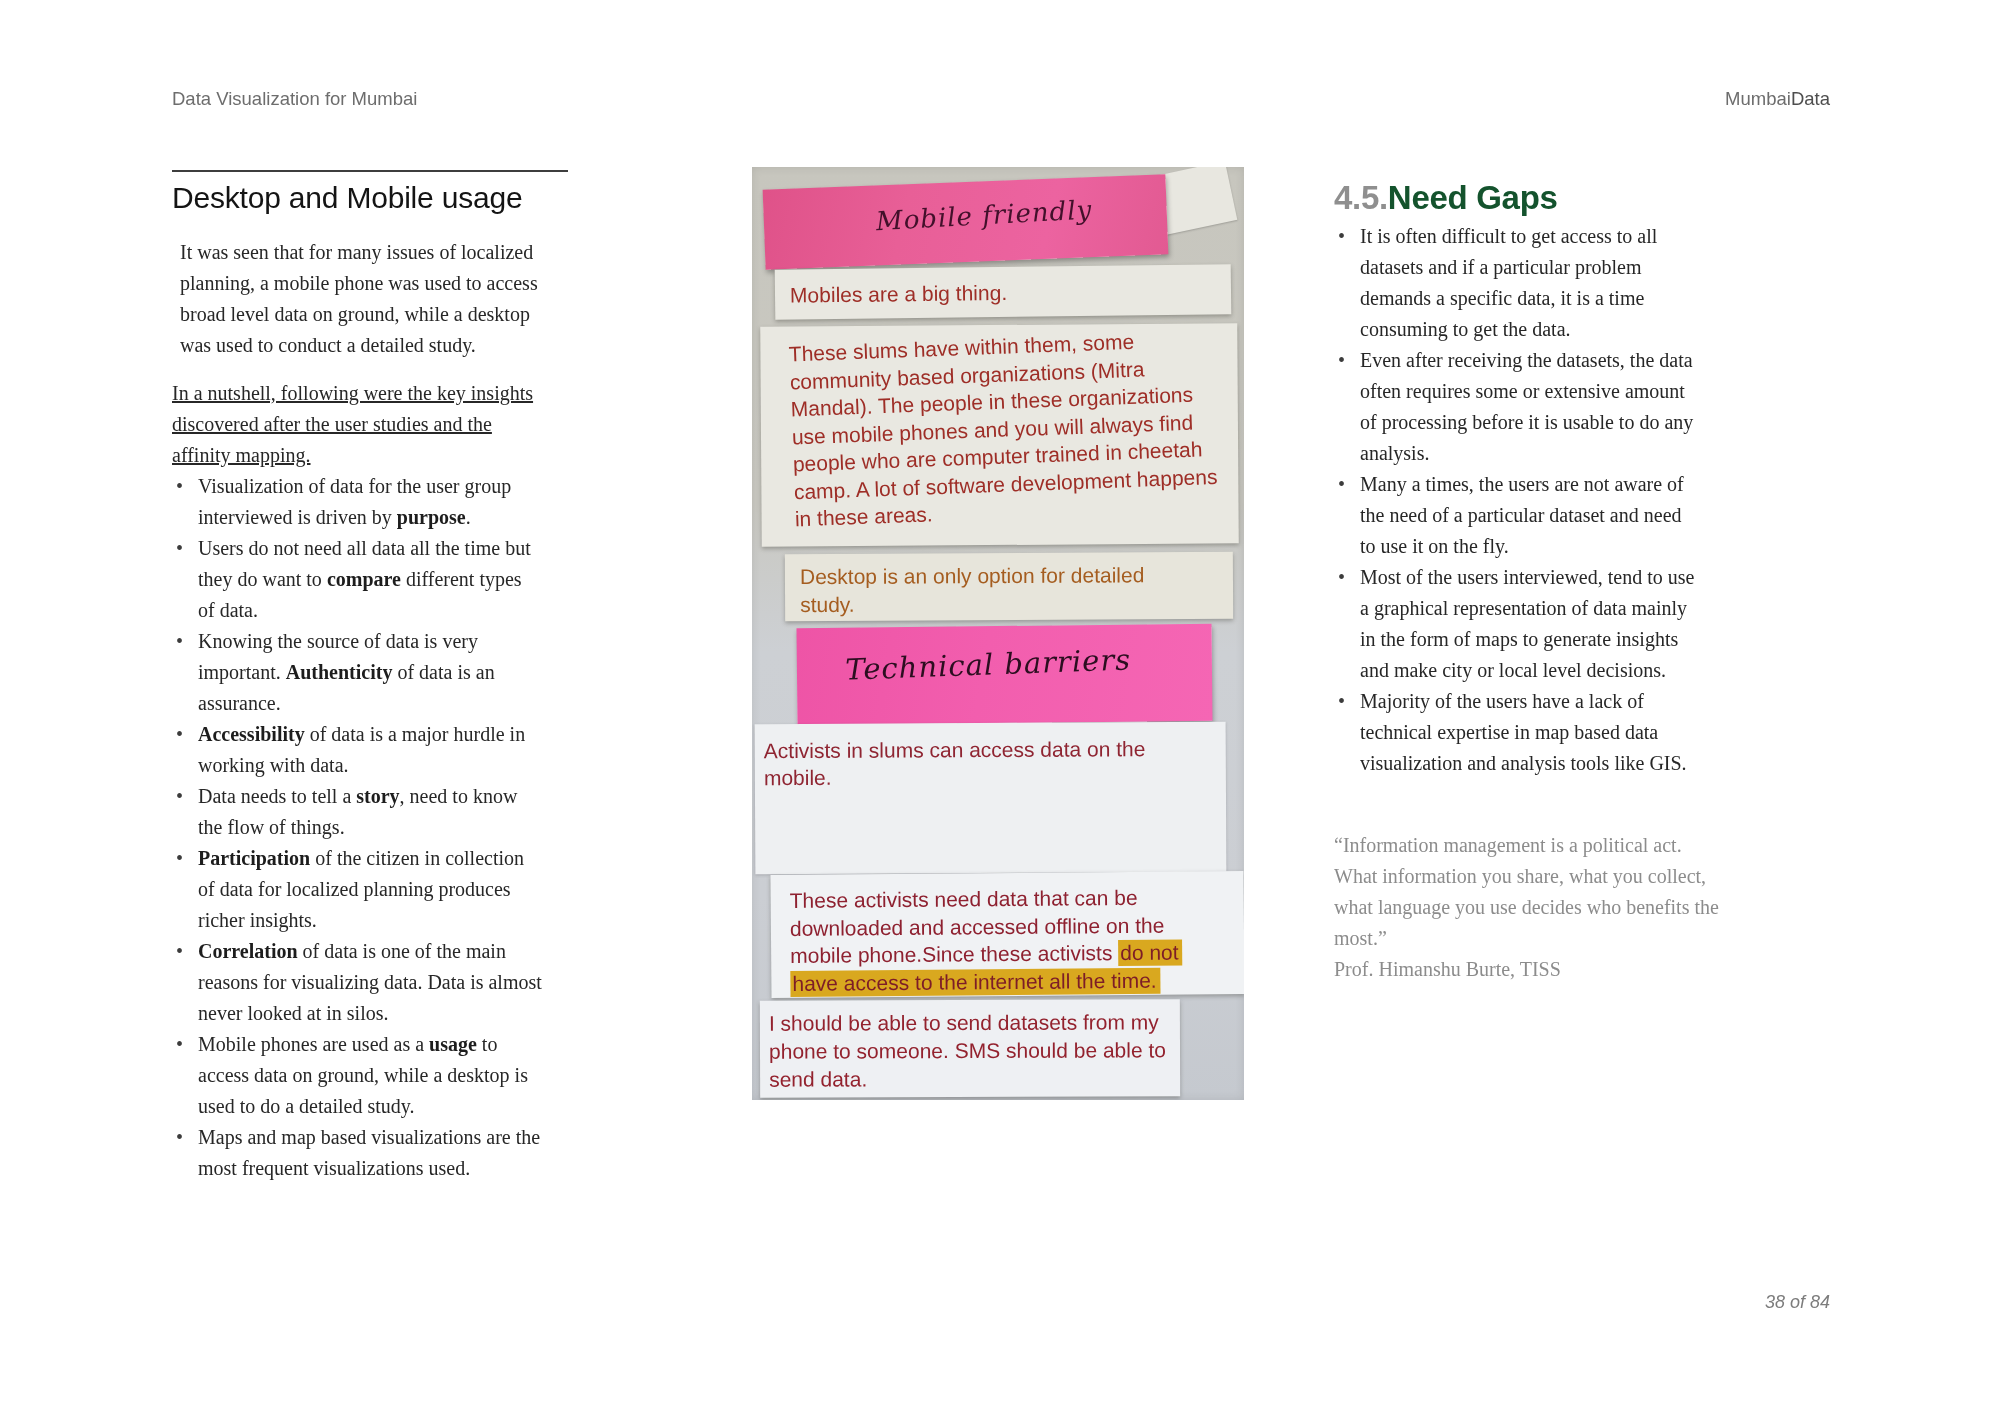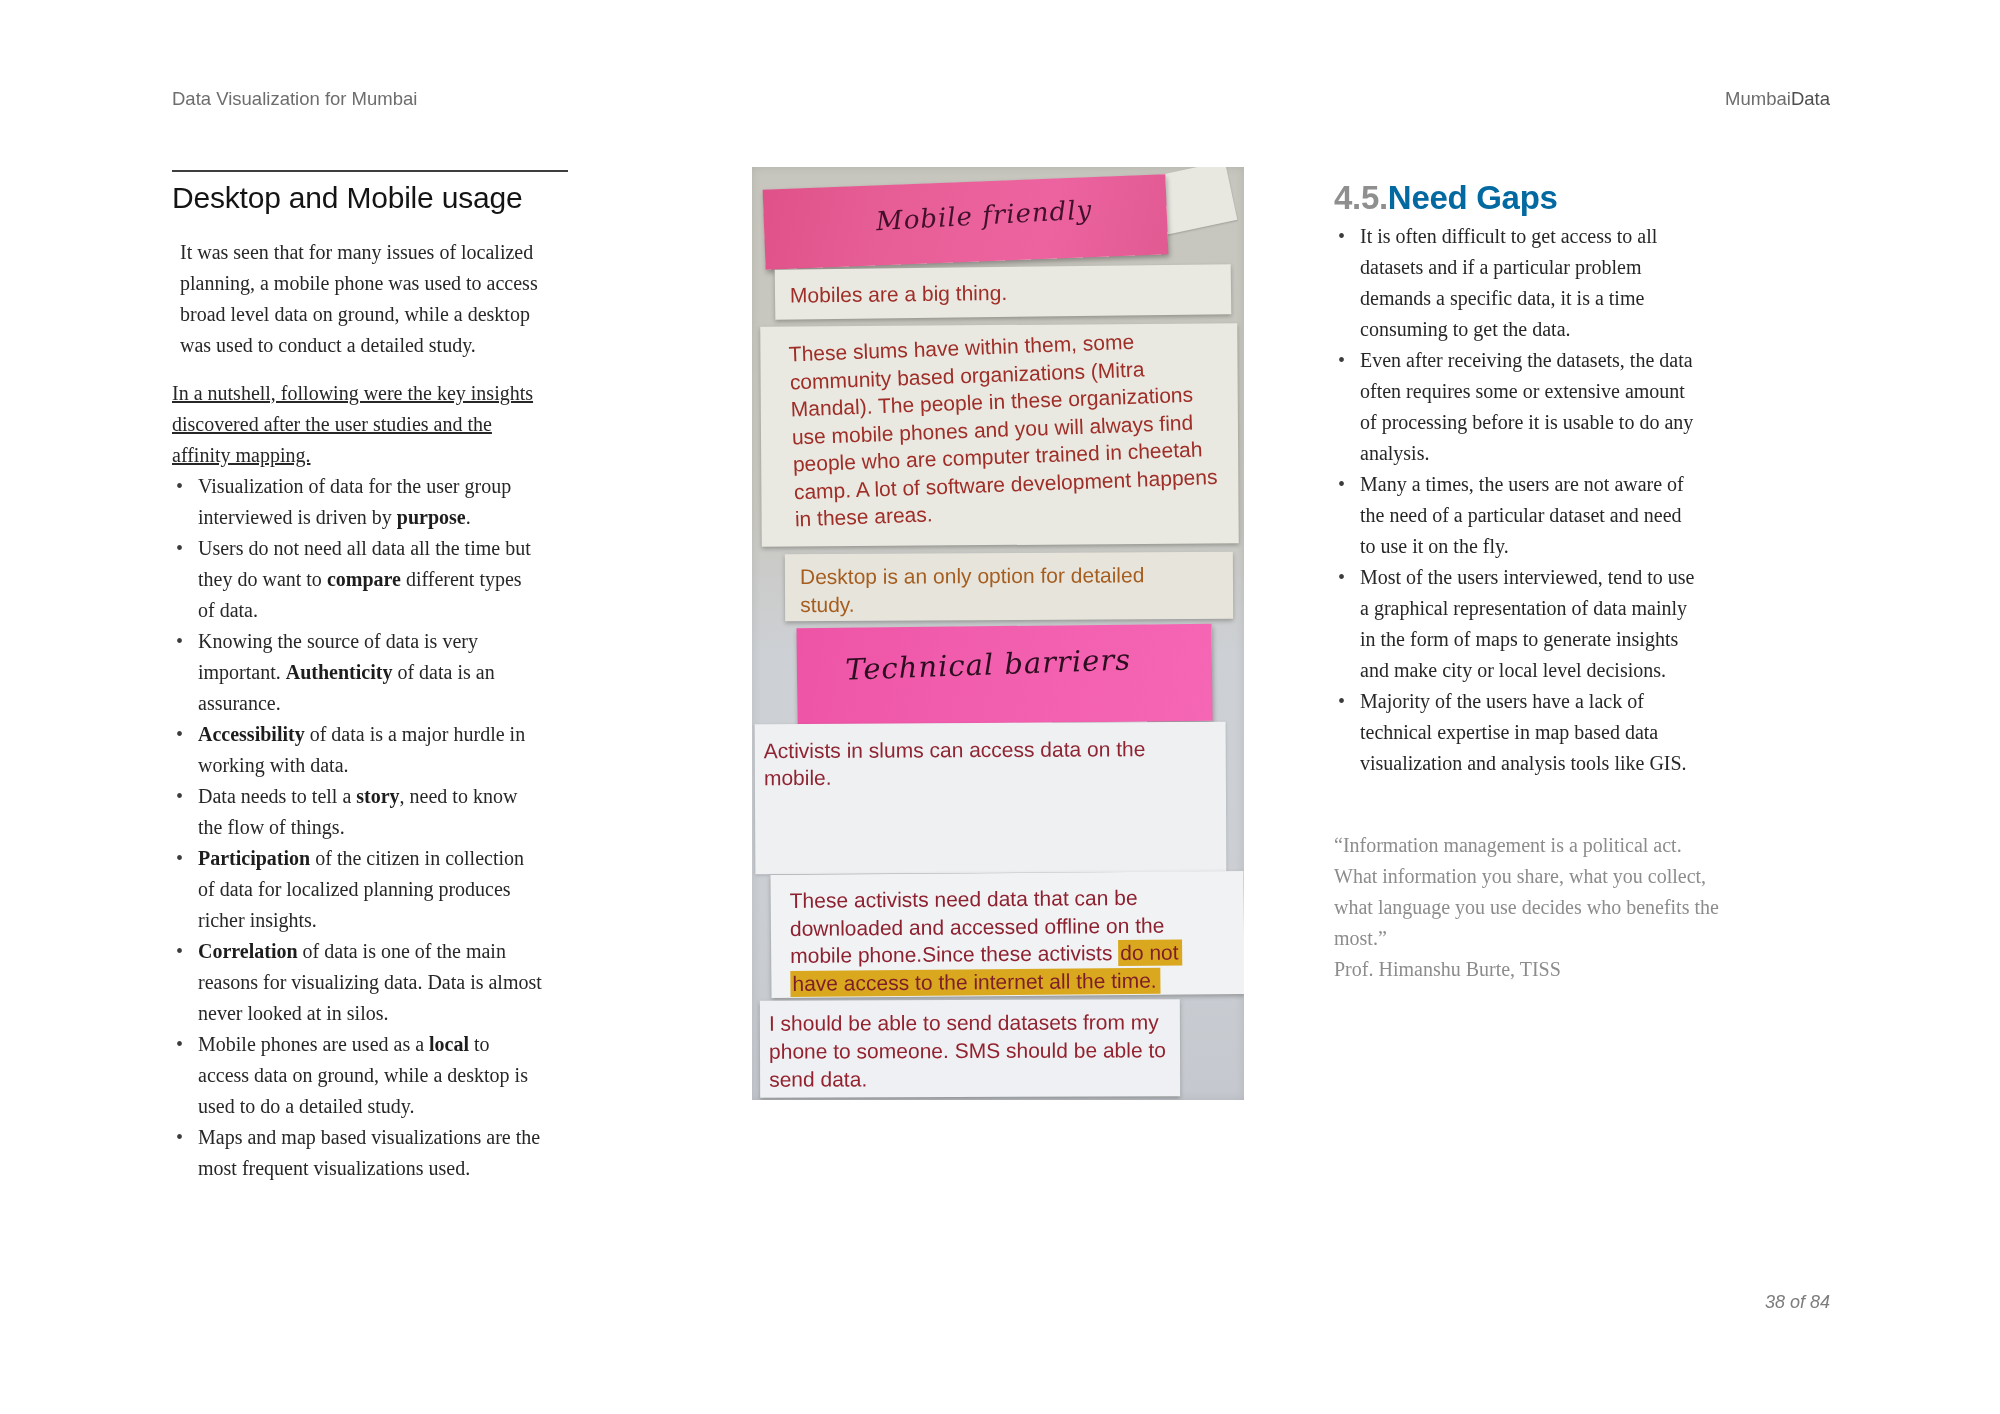--- a/index.html
+++ b/index.html
@@ -21,21 +21,21 @@
   .serif b{font-weight:700;color:#1d1d1d;}
   .p1{position:absolute;left:0;top:229px;margin:8px;white-space:nowrap;}
   .p2{position:absolute;left:0;top:378px;margin:0;white-space:nowrap;text-decoration:underline;}
   .bullets{position:absolute;left:0;top:471px;margin:0;padding:0;list-style:none;white-space:nowrap;}
   .bullets li{position:relative;padding-left:26px;}
   .bullets li::before{content:"\2022";position:absolute;left:4px;top:0;color:#3c3c3c;}
 
   .col-right{position:absolute;left:1334px;top:0;width:500px;height:1414px;}
   .r-head{position:absolute;left:0;top:179px;margin:0;font-size:33px;font-weight:700;letter-spacing:-0.3px;white-space:nowrap;}
   .r-head .num{color:#8f8f8f;}
-  .r-head .ttl{color:#0369a1;}
+  .r-head .ttl{color:#14532d;}
   .col-right .bullets{top:221px;}
   .quote{position:absolute;left:0;top:830px;color:#8c8c8c;white-space:nowrap;}
   .quote div{color:#8c8c8c;}
 
   
   .photo{
     position:absolute;left:752px;top:167px;width:492px;height:933px;margin:0;
     background:linear-gradient(180deg,#c7c6be 0%,#c9c8c1 36%,#cdd0d4 52%,#cbced3 78%,#c5c9cf 100%);
     box-shadow:inset 0 0 10px rgba(0,0,0,.10);
     overflow:hidden;
@@ -83,21 +83,21 @@
     <p class="serif p2">In a nutshell, following were the key insights<br>discovered after the user studies and the<br>affinity mapping.</p>
     <ul class="bullets serif">
 
     <li>Visualization of data for the user group<br>interviewed is driven by <b>purpose</b>.</li>
         <li>Users do not need all data all the time but<br>they do want to <b>compare</b> different types<br>of data.</li>
         <li>Knowing the source of data is very<br>important. <b>Authenticity</b> of data is an<br>assurance.</li>
         <li><b>Accessibility</b> of data is a major hurdle in<br>working with data.</li>
         <li>Data needs to tell a <b>story</b>, need to know<br>the flow of things.</li>
         <li><b>Participation</b> of the citizen in collection<br>of data for localized planning produces<br>richer insights.</li>
         <li><b>Correlation</b> of data is one of the main<br>reasons for visualizing data. Data is almost<br>never looked at in silos.</li>
-        <li>Mobile phones are used as a <b>local</b> to<br>access data on ground, while a desktop is<br>used to do a detailed study.</li>
+        <li>Mobile phones are used as a <b>usage</b> to<br>access data on ground, while a desktop is<br>used to do a detailed study.</li>
         <li>Maps and map based visualizations are the<br>most frequent visualizations used.</li>
       </ul>
   </div>
 
   <figure class="photo">
     <div class="corner"></div>
     <div class="sticky sticky1">
       <span class="hand">Mobile friendly</span>
     </div>
     <div class="strip stripA">

